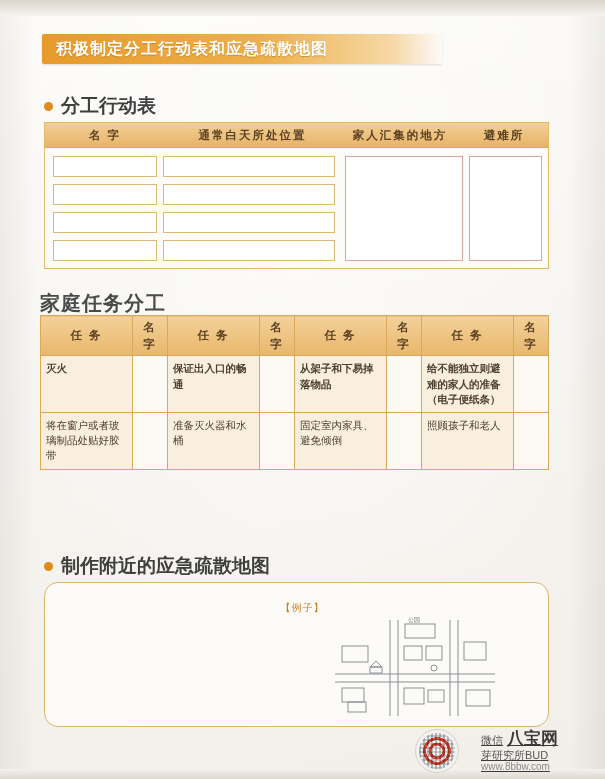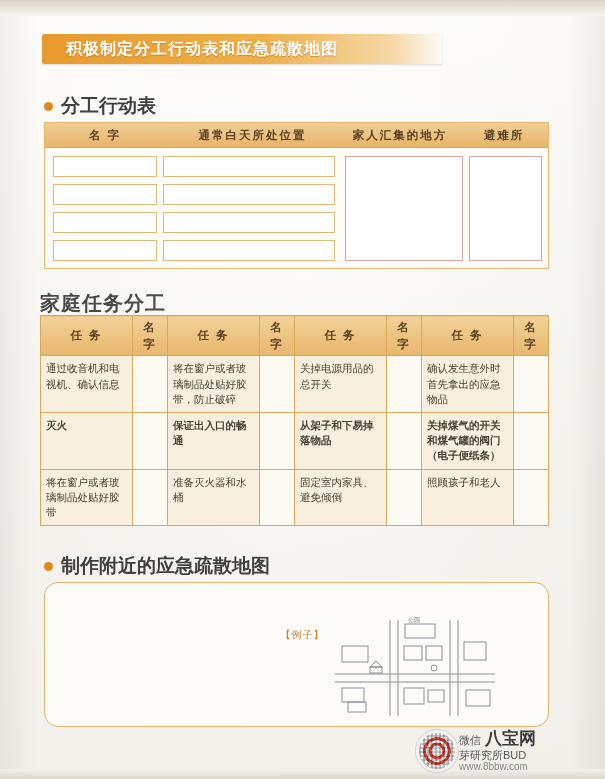--- a/index.html
+++ b/index.html
@@ -54,21 +54,21 @@
     border-radius: 2px;
     display: flex;
     align-items: center;
     box-shadow: 0 1px 2px rgba(0,0,0,0.12);
   }
   .banner-text {
     color: #ffffff;
     font-size: 16px;
     font-weight: bold;
     letter-spacing: 1px;
-    padding-left: 24px;
+    padding-left: 14px;
     text-shadow: 0 1px 1px rgba(150,90,10,0.45);
     white-space: nowrap;
   }
 
   
   .sec-head {
     position: absolute;
     display: flex;
     align-items: center;
     gap: 8px;
@@ -209,39 +209,39 @@
     box-sizing: border-box;
   }
   .map-label {
     position: absolute;
     left: 50%;
     top: 601px;
     transform: translateX(-50%);
     font-size: 10px;
     color: #c07c2c;
     letter-spacing: 1px;
-    margin-top: 27px;
   }
   .map-sketch {
     position: absolute;
     left: 330px;
     top: 612px;
     width: 170px;
     height: 108px;
   }
   .map-sketch svg { display: block; }
 
   
   .footer {
     position: absolute;
     left: 415px;
     bottom: 6px;
     display: flex;
     align-items: center;
-    gap: 0;
+    gap: 22px;
+    text-decoration: underline;
   }
   .qr {
     width: 42px; height: 42px;
     border-radius: 50%;
     background:
       radial-gradient(circle at 50% 50%, #ffffff 0 18%, #e24a3a 19% 28%, #ffffff 29% 36%, #e24a3a 37% 46%, #f2f2f2 47% 100%);
     border: 1px solid #d8d2c8;
     position: relative;
     overflow: hidden;
   }
@@ -349,38 +349,28 @@
         <th>名 字</th>
         <th>任 务</th>
         <th>名 字</th>
         <th>任 务</th>
         <th>名 字</th>
         <th>任 务</th>
         <th>名 字</th>
       </tr>
     </thead>
     <tbody>
-      <tr style="height:48px;">
-        <td class="task">通过收音机和电视机、确认信息</td>
-        <td class="nm"></td>
-        <td class="task">将在窗户或者玻璃制品处贴好胶带，防止破碎</td>
-        <td class="nm"></td>
-        <td class="task">关掉电源用品的总开关</td>
-        <td class="nm"></td>
-        <td class="task">确认发生意外时首先拿出的应急物品</td>
-        <td class="nm"></td>
-      </tr>
       <tr style="height:44px;font-weight:bold;">
         <td class="task">灭火</td>
         <td class="nm"></td>
         <td class="task">保证出入口的畅通</td>
         <td class="nm"></td>
         <td class="task">从架子和下易掉落物品</td>
         <td class="nm"></td>
-        <td class="task">关掉煤气的开关和煤气罐的阀门（电子便纸条）</td>
+        <td class="task">给不能独立则避难的家人的准备（电子便纸条）</td>
         <td class="nm"></td>
       </tr>
       <tr style="height:48px;">
         <td class="task">将在窗户或者玻璃制品处贴好胶带</td>
         <td class="nm"></td>
         <td class="task">准备灭火器和水桶</td>
         <td class="nm"></td>
         <td class="task">固定室内家具、避免倾倒</td>
         <td class="nm"></td>
         <td class="task">照顾孩子和老人</td>

